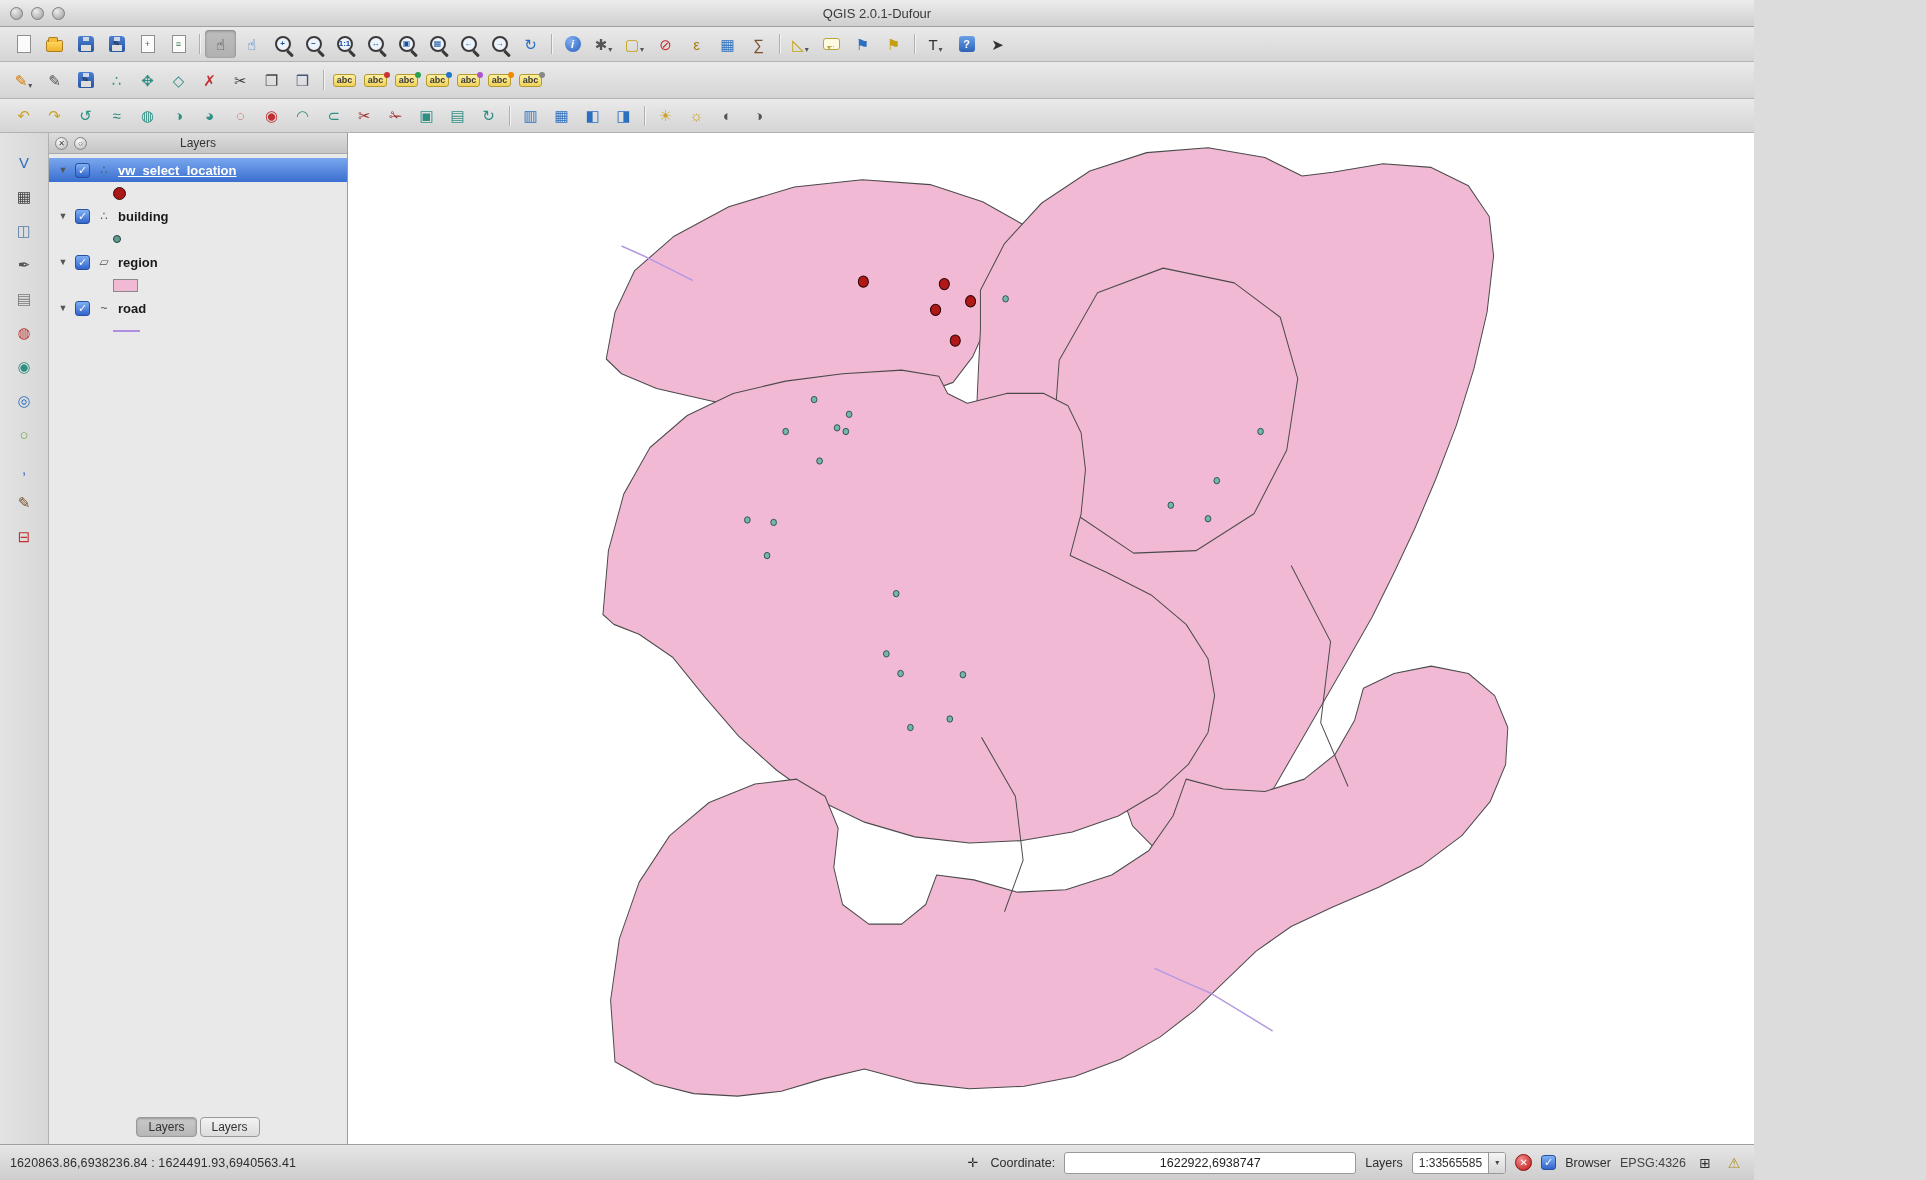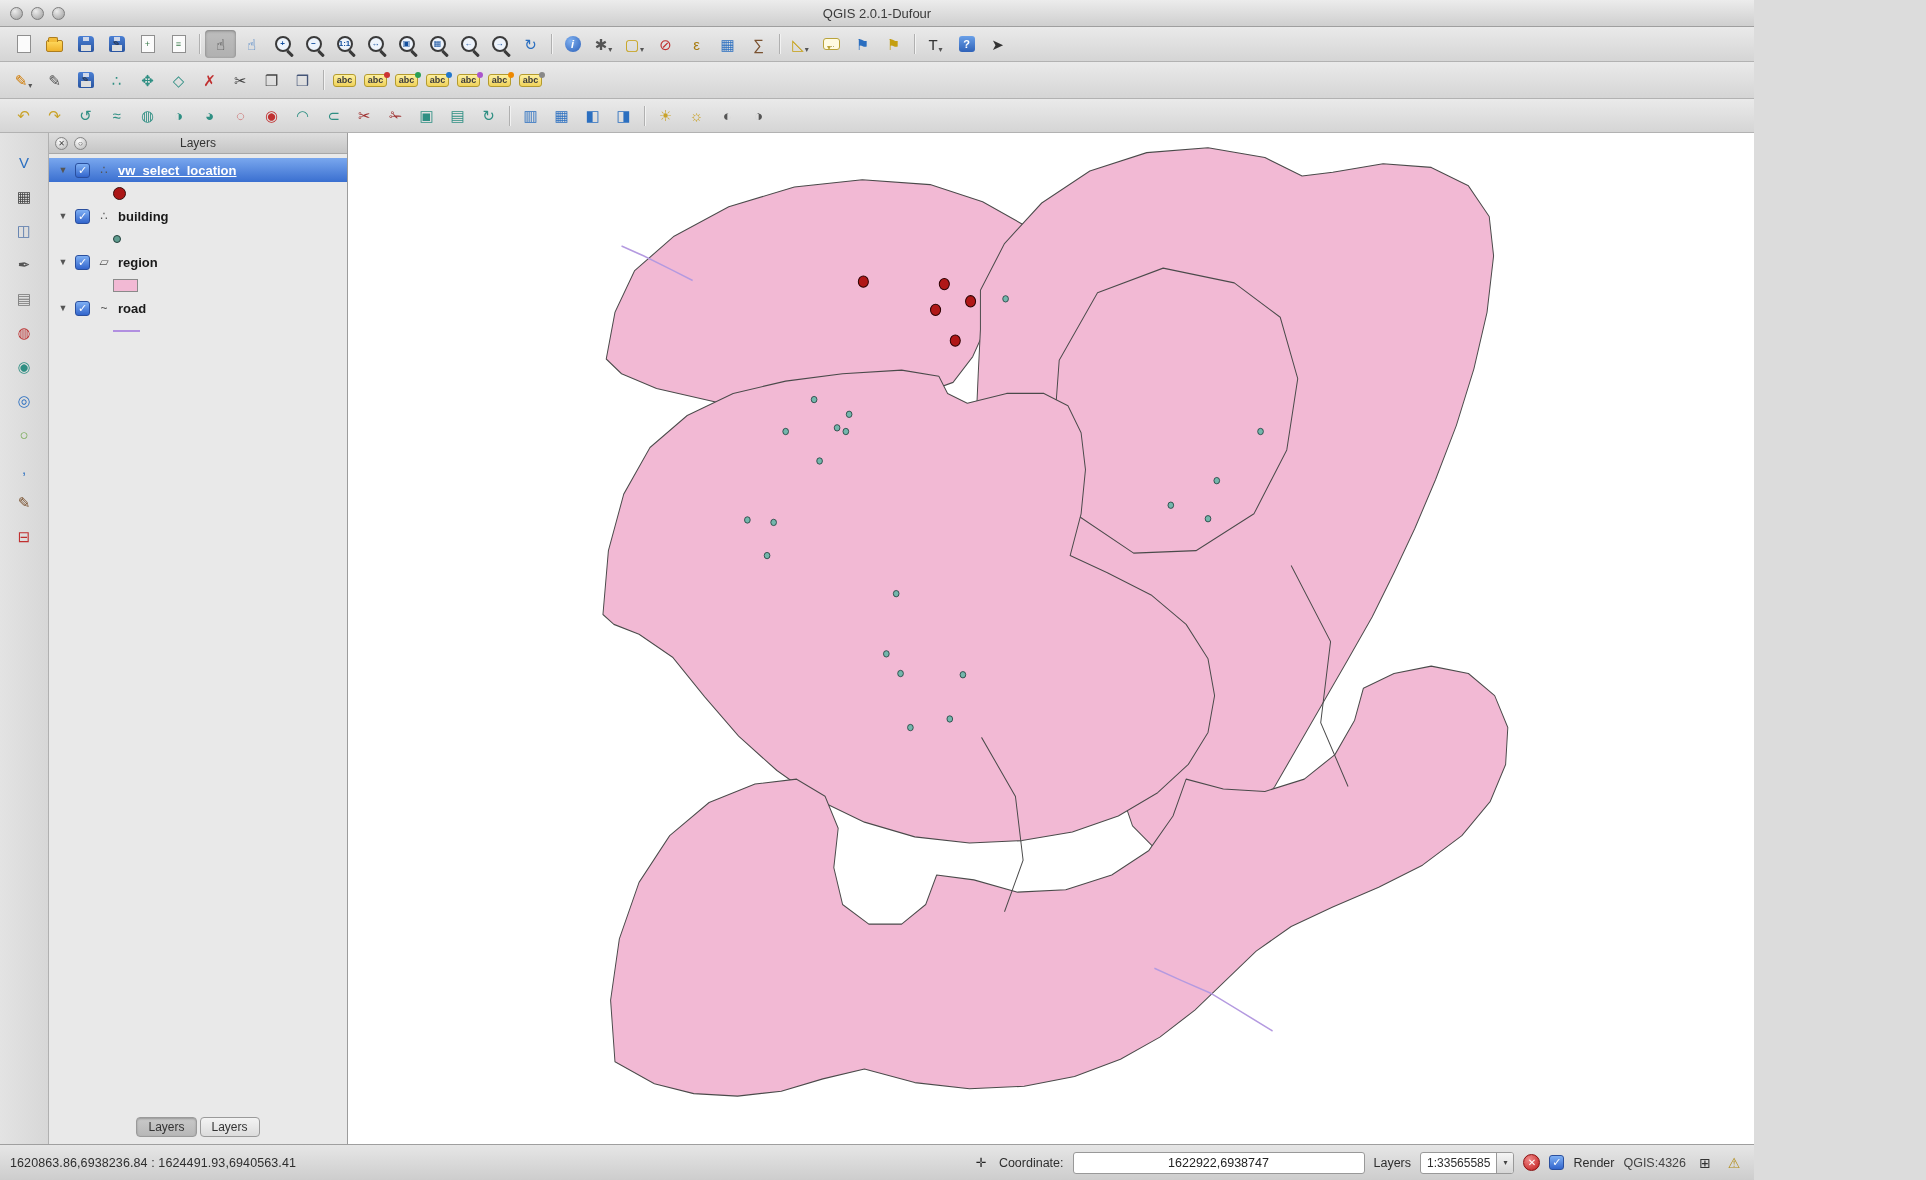--- a/index.html
+++ b/index.html
@@ -678,19 +678,19 @@
     <div class="sb-icon">✛</div>
     <div class="sb-label">Coordinate:</div>
     <input class="coord-input" value="1622922,6938747" style="">
     <div class="sb-label">Layers</div>
     <div class="scale-combo">
       <div class="scale-value">1:33565585</div>
       <div class="scale-dd">▾</div>
     </div>
     <div class="stop-btn">✕</div>
     <div class="render-cb">✓</div>
-    <div class="sb-label">Render</div>
-    <div class="crs">QGIS:4326</div>
+    <div class="sb-label">Browser</div>
+    <div class="crs">EPSG:4326</div>
     <div class="sb-sq">⊞</div>
     <div class="sb-sq warn">⚠</div>
   </div>
 
 </div>
 
 </body></html>

